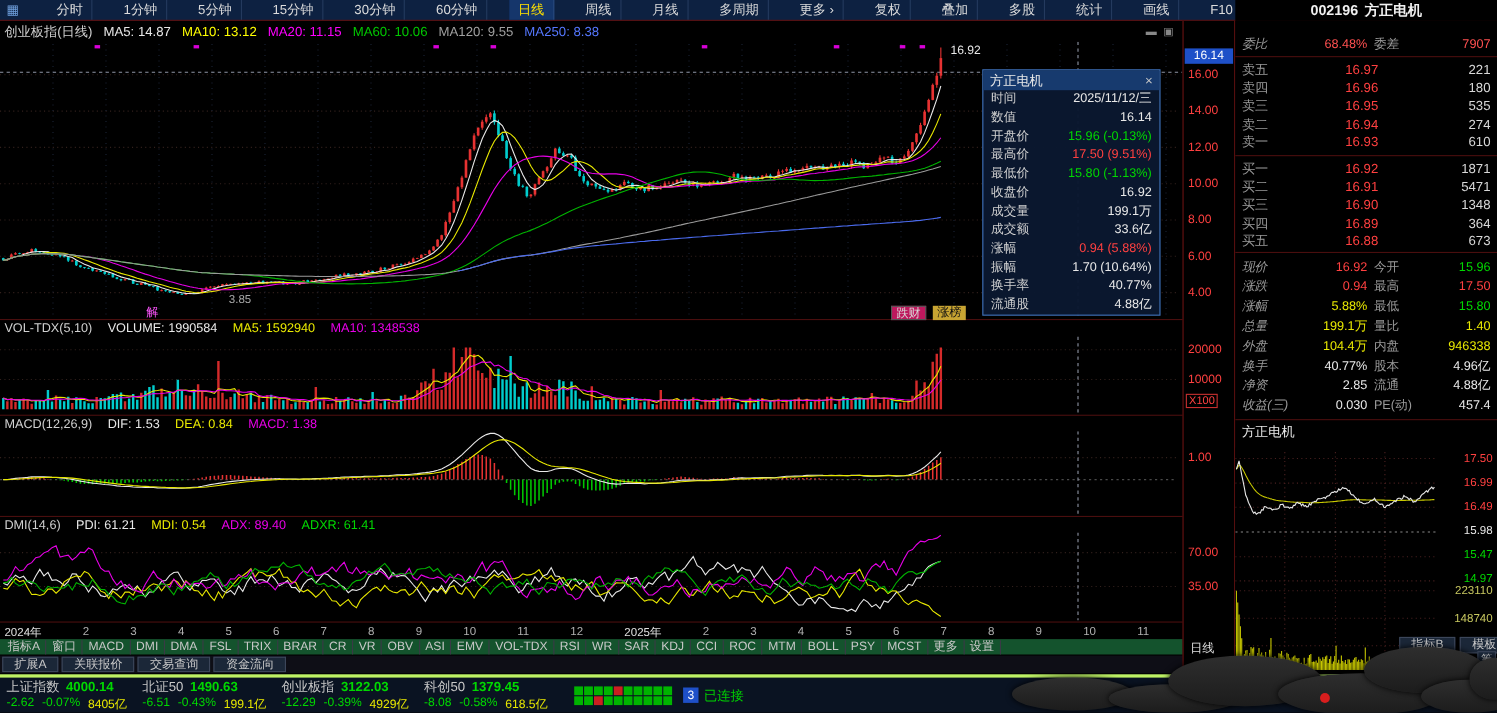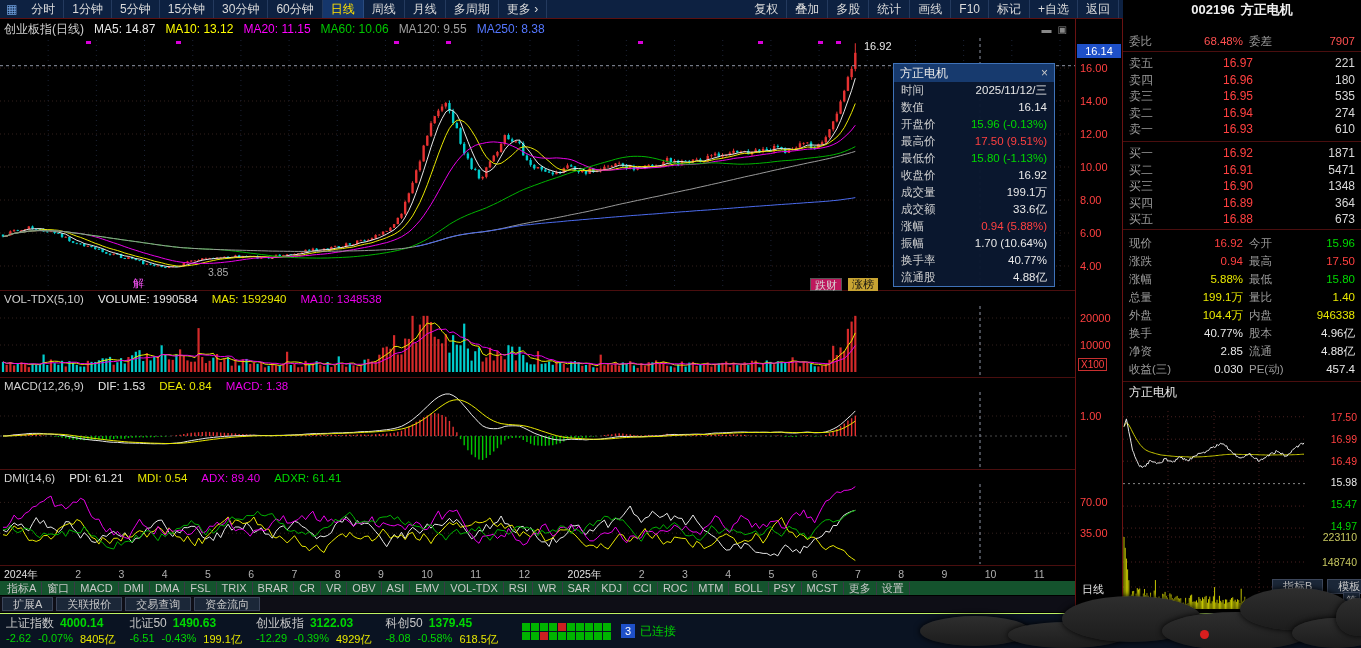--- a/index.html
+++ b/index.html
@@ -3,21 +3,21 @@
 <meta charset="utf-8">
 <style>
 *{margin:0;padding:0;box-sizing:border-box;}
 html,body{background:#000;}
 body{width:1361px;height:648px;font-family:"Liberation Sans","DejaVu Sans",sans-serif;overflow:hidden;}
 #app{position:relative;width:1361px;height:648px;background:#000;overflow:hidden;}
 
 .topbar{position:absolute;left:0;top:0;width:1361px;height:19px;background:#0d2141;border-bottom:1px solid #5a1010;display:flex;align-items:center;font-size:12px;color:#dcdcdc;padding-right:242px;z-index:2;}
 .tb-icon{padding:0 6px;color:#6f9fdc;}
 #tb-left,#tb-right{display:flex;height:100%;align-items:center;}
-.tb-item{padding:0 8px;border-right:1px solid rgba(120,150,200,.22);cursor:pointer;white-space:nowrap;line-height:18px;}
+.tb-item{padding:0 8px;border-right:1px solid rgba(120,150,200,.22);cursor:pointer;white-space:nowrap;line-height:18px;margin-left:20px;}
 .tb-item.active{color:#ffe100;background:#15366b;}
 .tb-spacer{flex:1;}
 .panel-title{position:absolute;left:1123px;top:0;width:238px;height:19px;background:#000;color:#f0f0f0;font-size:13px;font-weight:bold;text-align:center;line-height:19px;z-index:3;}
 .panel-title span{margin:0 3px;}
 
 .chart-header{position:absolute;left:0;top:21px;width:1075px;height:16px;display:flex;align-items:center;gap:10px;font-size:12px;color:#d0d0d0;padding-left:4px;}
 .ch-icons{margin-left:auto;color:#888;font-size:10px;display:flex;gap:6px;padding-right:8px;}
 .subheader{position:absolute;left:0;width:1075px;height:13px;font-size:11.5px;display:flex;gap:14px;padding-left:4px;color:#d0d0d0;align-items:center;background:#000;}
 svg{position:absolute;left:0;background:#000;}
 #svg-main{top:38px;}
@@ -56,36 +56,36 @@
 .x100{position:absolute;left:2px;top:339px;border:1px solid #c83030;color:#ff4040;font-size:10px;padding:0 2px;}
 .period-lbl{position:absolute;left:6px;top:563px;color:#e0e0e0;font-size:11px;}
 
 .quote{position:absolute;left:1123px;top:19px;width:238px;height:594px;background:#000;z-index:4;}
 .qsep{position:absolute;left:0;width:238px;height:1px;background:#4a0e0e;}
 .qrow{position:absolute;left:0;width:238px;height:16px;display:flex;padding:0 6px;font-size:12px;line-height:16px;cursor:pointer;}
 .qlbl{width:36px;color:#9a9a9a;}
 .qprice{width:88px;text-align:right;}
 .qvol{flex:1;text-align:right;color:#d8d8d8;}
 .srow{position:absolute;left:0;width:238px;height:17px;display:flex;padding:0 6px;font-size:11.5px;line-height:17px;}
-.slbl{width:52px;color:#9a9a9a;}
+.slbl{width:52px;color:#9a9a9a;font-style:italic;}
 .sval1{width:62px;text-align:right;margin-right:6px;}
 .slbl2{width:52px;color:#9a9a9a;}
 .sval2{flex:1;text-align:right;}
 .mini-title{position:absolute;left:0;top:364px;width:238px;height:18px;color:#e8e8e8;font-size:12px;line-height:18px;padding-left:6px;}
 #svg-mini{position:absolute;left:0;top:388px;}
 .mtick{position:absolute;left:186px;width:48px;text-align:right;font-size:10.5px;}
 .mvol{position:absolute;left:182px;width:52px;text-align:right;font-size:10.5px;color:#c8c860;}
 
 .c-r{color:#ff4040;}
 .c-g{color:#00d800;}
 .c-w{color:#e8e8e8;}
 .c-y{color:#e8e800;}
 .c-m{color:#e800e8;}
 
-.statusbar{position:absolute;left:0;top:613px;width:1361px;height:35px;background:#0a1322;border-top:1px solid #bef264;display:flex;align-items:center;padding-left:6px;z-index:10;}
+.statusbar{position:absolute;left:0;top:613px;width:1361px;height:35px;background:#0a1322;border-top:3px solid #bef264;display:flex;align-items:center;padding-left:6px;z-index:10;}
 .sbg{margin-right:14px;cursor:pointer;}
 .sbg .l1{font-size:12px;white-space:nowrap;}
 .sbg .l1 .nm{color:#c8c8c8;}
 .sbg .l1 .vl{font-weight:bold;margin-left:6px;}
 .sbg .l2{font-size:11px;display:flex;gap:7px;white-space:nowrap;}
 #blocks{display:grid;grid-template-columns:repeat(10,8px);grid-auto-rows:8px;gap:1px;margin:0 10px;}
 #blocks span{width:8px;height:8px;}
 .blk-g{background:#00b400;}
 .blk-r{background:#cc2020;}
 .conn-count{background:#1e50c8;color:#fff;font-size:11px;padding:0 4px;height:14px;line-height:14px;}

